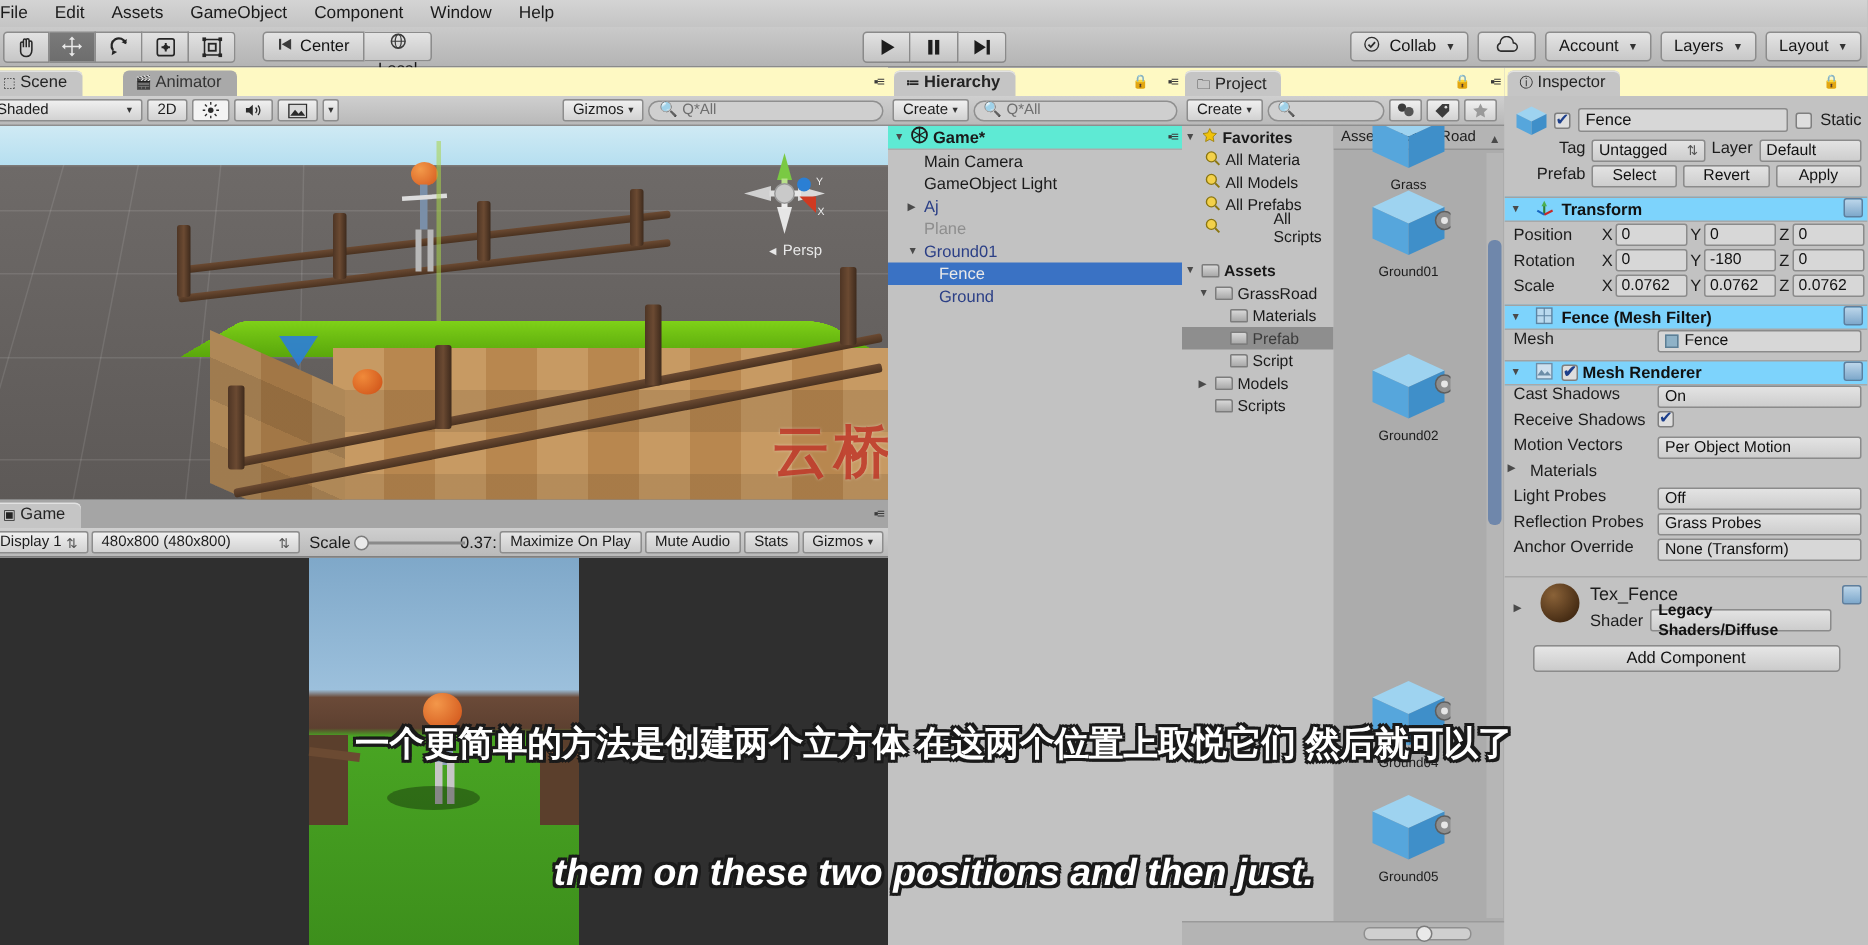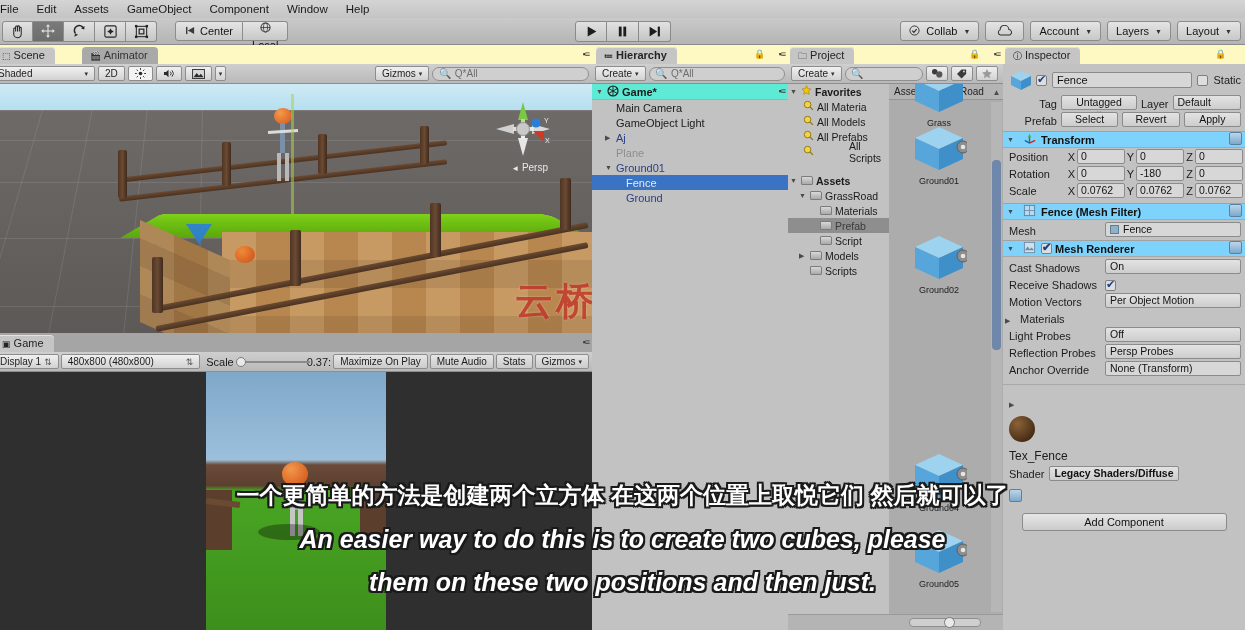--- a/index.html
+++ b/index.html
@@ -120,21 +120,21 @@
   #inspector { left:1003px; top:45px; width:242px; height:585px; }
   #inspbody { position:absolute; top:20px; left:0; right:0; bottom:0; background:#c2c2c2;
      overflow:hidden; }
   .ins-head { display:flex; align-items:center; padding:5px 4px 3px 6px; gap:5px; }
   .objicon { width:22px; height:20px; }
   .namefield { flex:1; height:16px; background:#d7d7d7; border:1px solid #8b8b8b;
      border-radius:2px; font-size:11px; padding:1px 4px; color:#111; }
   .cb { width:11px; height:11px; border:1px solid #7f7f7f; background:#dedede;
      border-radius:2px; position:relative; display:inline-block; }
   .cb.ck:after { content:"✔"; position:absolute; left:0px; top:-3px; font-size:11px; color:#1d3f8b; }
-  .inrow { display:flex; align-items:flex-end; height:17px; gap:4px; padding:0 4px 0 6px; font-size:11px; }
+  .inrow { display:flex; align-items:flex-start; height:17px; gap:4px; padding:0 4px 0 6px; font-size:11px; }
   .lbl { color:#1c1c1c; }
   .ddl { height:15px; background:linear-gradient(#e3e3e3,#cdcdcd); border:1px solid #8b8b8b;
      border-radius:2px; font-size:10.5px; padding:0 4px; line-height:13px; color:#111;
      display:flex; align-items:center; justify-content:space-between; }
   .grp { background:#7dd3fc; border-top:1px solid #a2a2a2; border-bottom:1px solid #a8a8a8;
      height:17px; display:flex; align-items:center; gap:5px; padding-left:4px; font-weight:bold;
      font-size:11px; color:#111; }
   .vecrow { display:flex; align-items:center; height:17px; padding:0 2px 0 6px; font-size:11px; }
   .vecrow .nm { width:57px; color:#1c1c1c; }
   .axis { width:11px; text-align:center; color:#1c1c1c; }
@@ -750,21 +750,21 @@
             </svg>
         </span>
         <span class="cb ck"></span>
         <span class="namefield">Fence</span>
         <span class="cb"></span>
         <span class="lbl">Static</span>
       </div>
 
       <div class="inrow">
         <span class="lbl" style="width:48px;text-align:right;">Tag</span>
-        <span class="ddl" style="width:76px;flex-direction:column;">
+        <span class="ddl" style="width:76px;">
           <span>Untagged</span>
           <span class="mini">⇅</span>
         </span>
         <span class="lbl">Layer</span>
         <span class="ddl" style="flex:1;">
           <span>Default</span>
         </span>
       </div>
 
       <div class="inrow">
@@ -880,31 +880,31 @@
       </div>
       <div class="inrow">
         <span class="lbl" style="width:92px;">Light Probes</span>
         <span class="ddl" style="flex:1;">
           <span>Off</span>
         </span>
       </div>
       <div class="inrow">
         <span class="lbl" style="width:92px;">Reflection Probes</span>
         <span class="ddl" style="flex:1;">
-          <span>Persp Probes</span>
+          <span>Grass Probes</span>
         </span>
       </div>
       <div class="inrow">
         <span class="lbl" style="width:92px;">Anchor Override</span>
         <span class="ddl" style="flex:1;background:#d7d7d7;">
           <span>None (Transform)</span>
         </span>
       </div>
 
-      <div style="margin-top:8px;border-top:1px solid #a8a8a8;padding-top:4px;display:flex;align-items:flex-start;gap:7px;padding-left:6px;flex-direction:column;">
+      <div style="margin-top:8px;border-top:1px solid #a8a8a8;padding-top:4px;display:flex;align-items:flex-start;gap:7px;padding-left:6px;">
         <span class="tri" style="margin-top:12px;">▶</span>
         <span class="matball"></span>
         <div style="flex:1;">
           <div style="font-size:12px;color:#1c1c1c;margin-bottom:3px;">Tex_Fence</div>
           <div style="display:flex;align-items:center;gap:5px;">
             <span class="lbl">Shader</span>
             <span class="ddl" style="flex:1;font-weight:bold;">
               <span>Legacy Shaders/Diffuse</span>
             </span>
           </div>
@@ -914,16 +914,15 @@
         </span>
       </div>
 
       <div class="addbtn">
         <span>Add Component</span>
       </div>
     </div>
   </div>
 
   <div class="subs sub-cn">一个更简单的方法是创建两个立方体 在这两个位置上取悦它们 然后就可以了</div>
-  <div class="subs sub-en l1">An easier way to do this is to create two cubes, please</div>
   <div class="subs sub-en l2">them on these two positions and then just.</div>
 
 </div>
 
 </body></html>

